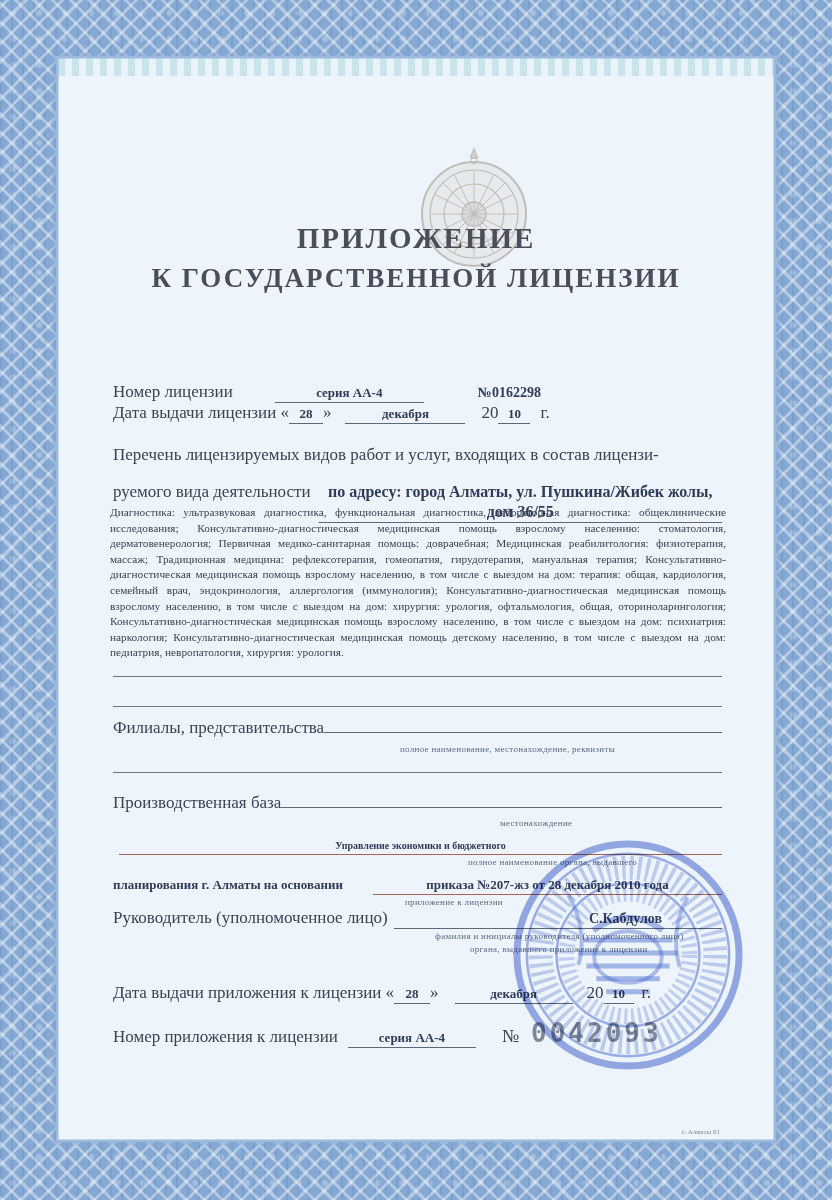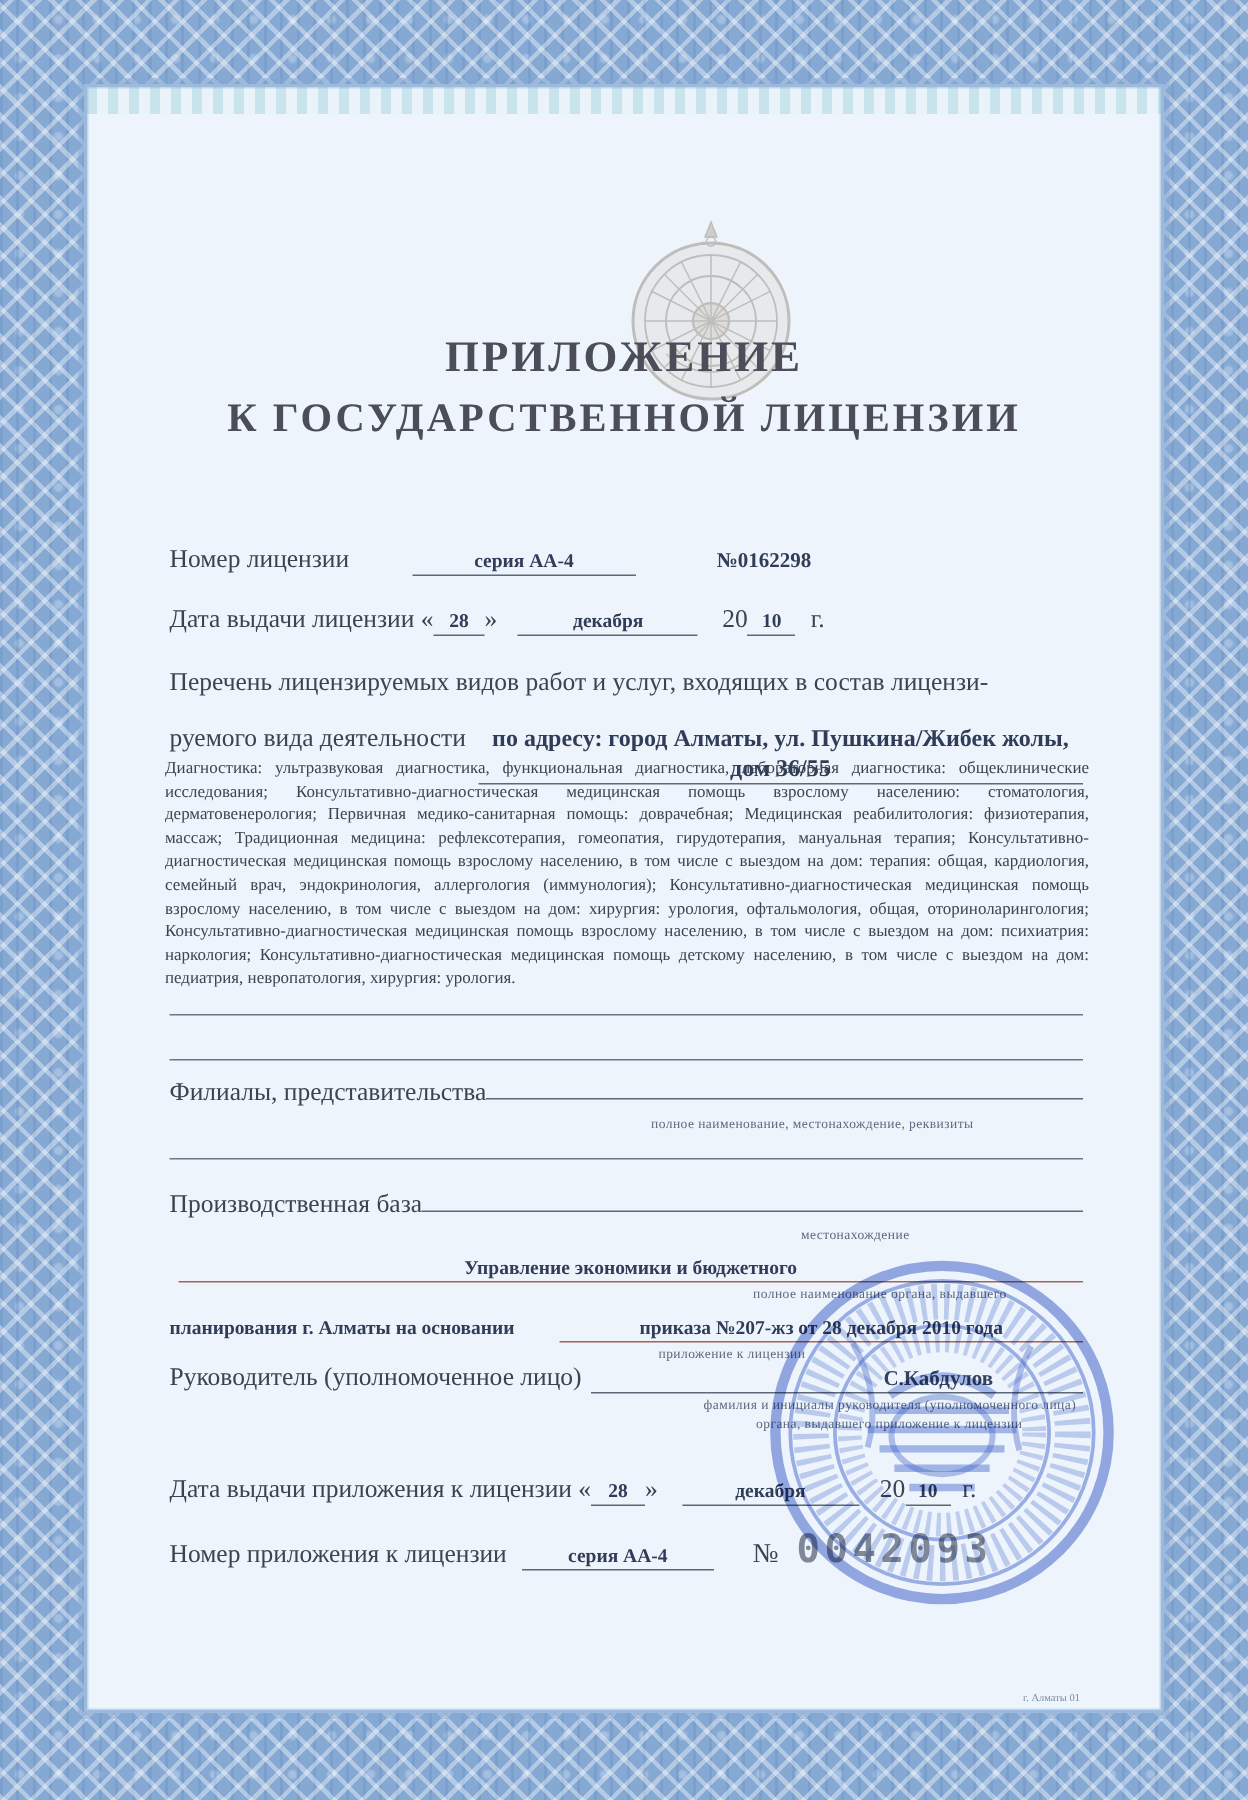--- a/index.html
+++ b/index.html
@@ -30,21 +30,21 @@
     color:#4b4e59;font-weight:bold;letter-spacing:2px;
   }
   .t1{top:222px;font-size:29px;}
   .t2{top:263px;font-size:27px;}
   .row{position:absolute;left:113px;width:609px;display:flex;align-items:baseline;color:#3b4250;font-size:17px;}
   .lbl{white-space:nowrap;}
   .line{border-bottom:1px solid #5d6878;display:inline-block;text-align:center;}
   .fill{flex:1;}
   .val{font-size:13px;font-weight:bold;color:#303c58;}
   .redline{border-bottom-color:#a5635a;}
-  .cap{position:absolute;font-size:9px;color:#5c6a82;letter-spacing:.3px;white-space:nowrap;margin-left:34px;}
+  .cap{position:absolute;font-size:9px;color:#5c6a82;letter-spacing:.3px;white-space:nowrap;}
   .para{
     position:absolute;left:110px;top:505px;width:616px;
     font-size:11.3px;line-height:15.6px;color:#3c4452;text-align:justify;
   }
   .rule{position:absolute;left:113px;width:609px;border-bottom:1px solid #6b7686;height:0;}
   .bigno{font-family:"DejaVu Sans Mono", monospace;font-size:26px;letter-spacing:3px;color:#7f8899;font-weight:bold;}
   .stamp{position:absolute;left:508px;top:836px;width:240px;height:238px;mix-blend-mode:multiply;z-index:6;}
   .sig{font-size:14px;font-weight:bold;color:#33415f;}
   .micro{position:absolute;right:54px;bottom:4px;font-size:7px;color:#7c8aa0;}
 </style>
@@ -76,21 +76,21 @@
         <circle cx="64" cy="17" r="3" stroke-width="1"></circle>
       </g>
     </svg>
 
     <div class="micro">г. Алматы 01</div>
   </div>
 
   <div class="title t1">ПРИЛОЖЕНИЕ</div>
   <div class="title t2">К ГОСУДАРСТВЕННОЙ ЛИЦЕНЗИИ</div>
 
-  <div class="row" style="top:363px;gap:32px;">
+  <div class="row" style="top:382px;gap:32px;">
     <span class="lbl">Номер лицензии</span>
     <span class="line fill" style="margin-left:10px;max-width:320px;">
       <span class="val">серия АА-4</span>
     </span>
     <span class="val" style="margin-left:22px;font-size:14px;text-align:right;">№0162298</span>
     <span class="fill"></span>
   </div>
 
   <div class="row" style="top:403px;">
     <span class="lbl">Дата выдачи лицензии  «</span>
@@ -125,21 +125,21 @@
   <div class="rule" style="top:772px;"></div>
 
   <div class="row" style="top:793px;">
     <span class="lbl">Производственная база</span>
     <span class="line fill"></span>
   </div>
   <div class="cap" style="top:818px;left:500px;">местонахождение</div>
 
   <div class="row" style="top:834px;">
     <span class="line redline fill" style="margin-left:6px;">
-      <span class="val" style="font-size:13px;">Управление экономики и бюджетного</span>
+      <span class="val" style="font-size:10px;">Управление экономики и бюджетного</span>
     </span>
   </div>
   <div class="cap" style="top:857px;left:468px;">полное наименование органа, выдавшего</div>
 
   <div class="row" style="top:874px;">
     <span class="val" style="font-size:13px;">планирования г. Алматы на основании</span>
     <span class="line redline fill" style="margin-left:30px;">
       <span class="val" style="font-size:13px;">приказа №207-жз от 28 декабря 2010 года</span>
     </span>
   </div>

